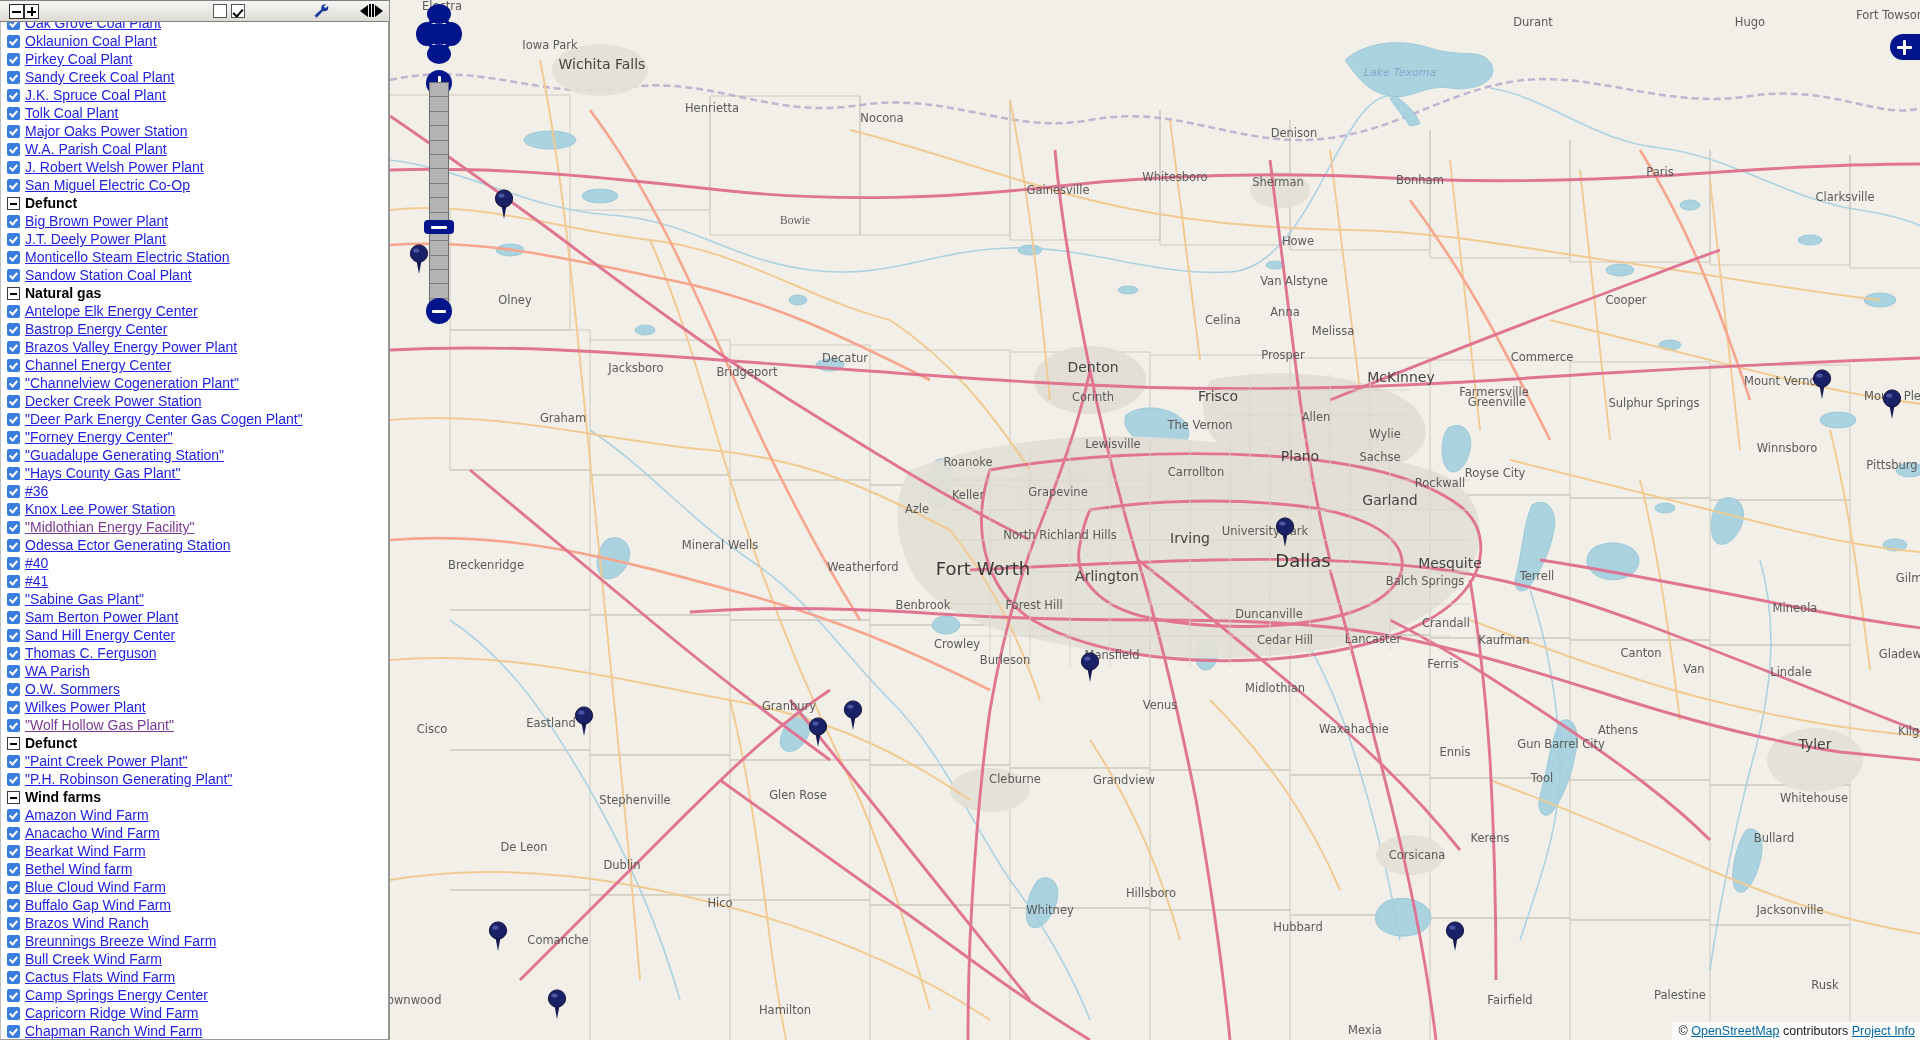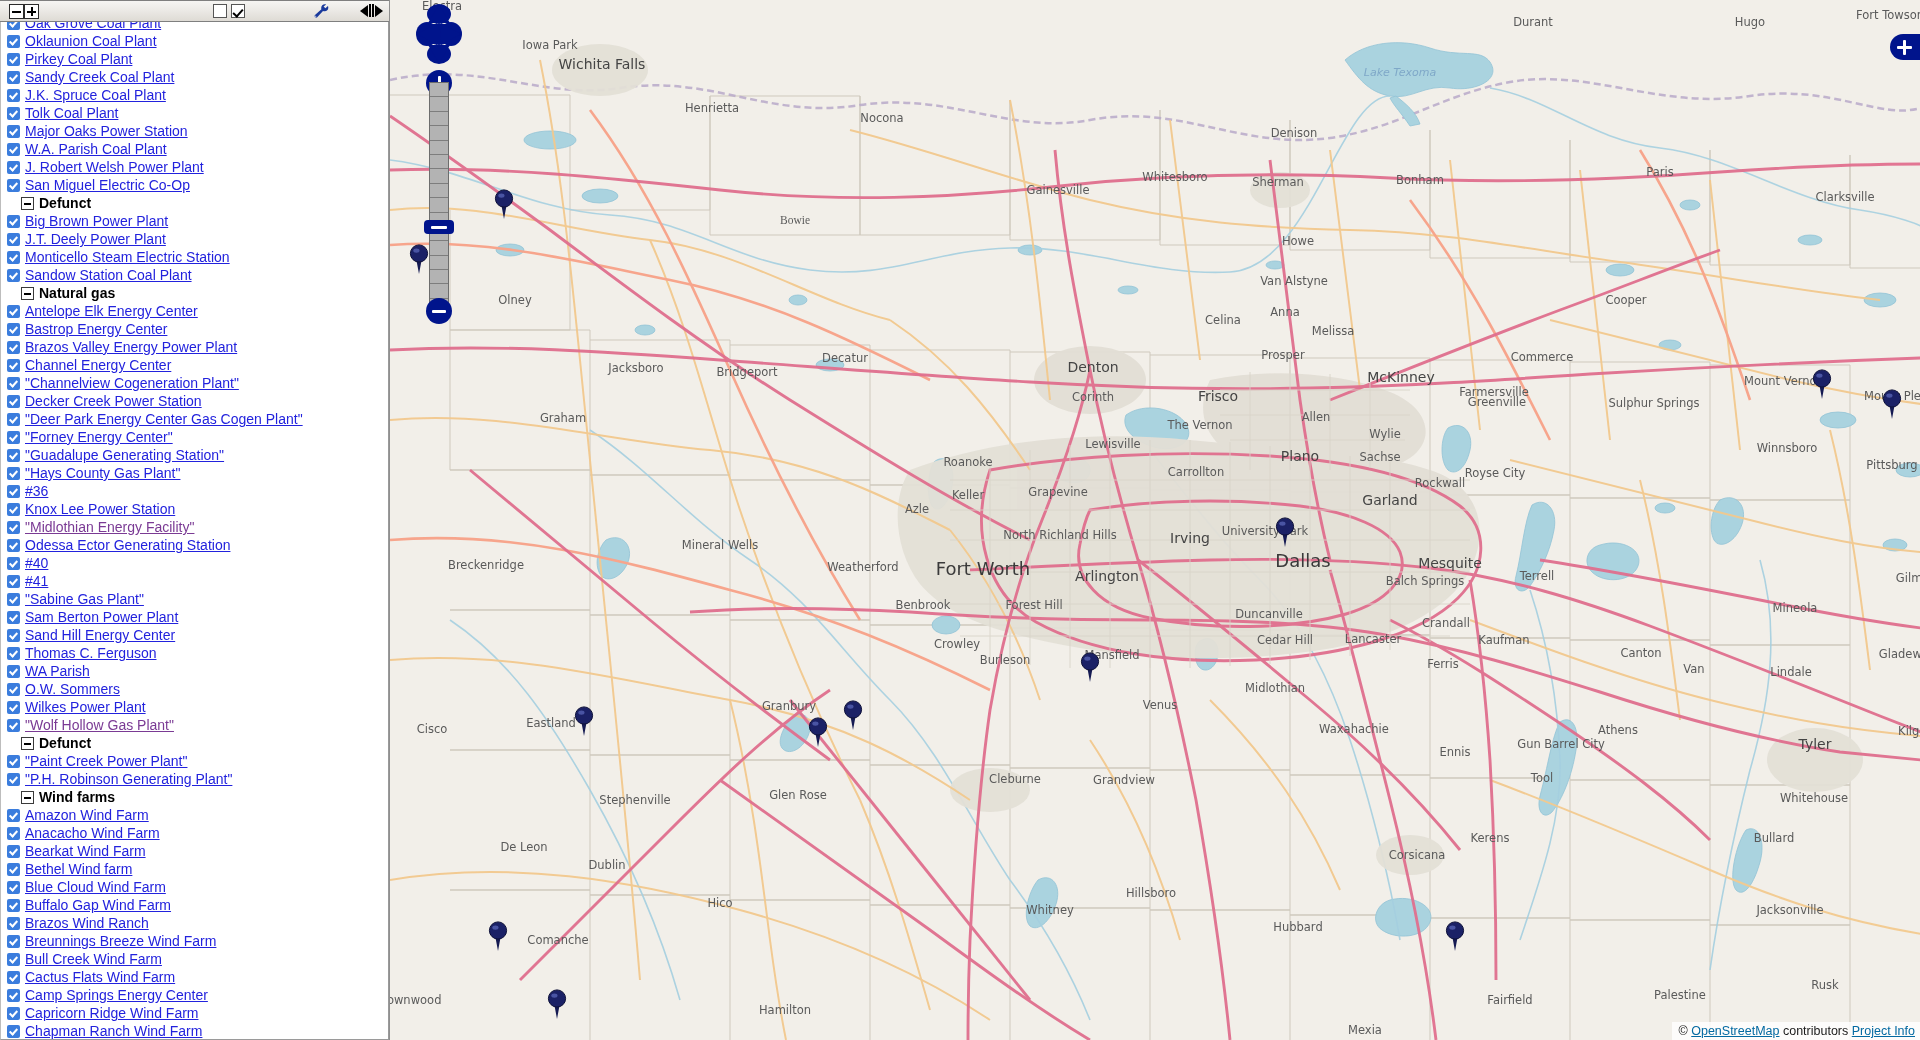--- a/index.html
+++ b/index.html
@@ -101,21 +101,21 @@
     position: relative;
     top: -8px;
   }
   .node {
     height: 18px;
     display: flex; align-items: center;
     font-size: 14px;
     white-space: nowrap;
     padding-left: 6px;
   }
-  .node.group { padding-left: 20px; }
+  .node.group { padding-left: 6px; }
   .grp-toggle {
     width: 13px; height: 13px;
     border: 1px solid #3a3a3a;
     background: #ffffff;
     position: relative;
     margin-right: 5px;
     cursor: pointer;
     flex: 0 0 13px;
   }
   .grp-toggle .hbar { position: absolute; left: 2px; top: 5px; width: 7px; height: 2px; background: #000; }
@@ -930,21 +930,21 @@
           <div class="mlabel city-small" style="left: 1528px; top: 731px;">Kilgore</div>
           <div class="mlabel city-small" style="left: 1424px; top: 798px;">Whitehouse</div>
           <div class="mlabel city-small" style="left: 1384px; top: 838px;">Bullard</div>
           <div class="mlabel city-small" style="left: 1400px; top: 910px;">Jacksonville</div>
           <div class="mlabel city-small" style="left: 734px; top: 780px;">Grandview</div>
           <div class="mlabel city-small" style="left: 245px; top: 800px;">Stephenville</div>
           <div class="mlabel city-small" style="left: 761px; top: 893px;">Hillsboro</div>
           <div class="mlabel city-small" style="left: 1027px; top: 855px;">Corsicana</div>
           <div class="mlabel city-small" style="left: 1100px; top: 838px;">Kerens</div>
           <div class="mlabel city-small" style="left: 134px; top: 847px;">De Leon</div>
-          <div class="mlabel city-small" style="left: 211px; top: 865px; padding-left: 12px;">Dublin</div>
+          <div class="mlabel city-small" style="left: 226px; top: 865px; padding-left: 12px;">Dublin</div>
           <div class="mlabel city-small" style="left: 330px; top: 903px;">Hico</div>
           <div class="mlabel city-small" style="left: 168px; top: 940px;">Comanche</div>
           <div class="mlabel city-small" style="left: 908px; top: 927px;">Hubbard</div>
           <div class="mlabel city-small" style="left: 1120px; top: 1000px;">Fairfield</div>
           <div class="mlabel city-small" style="left: 1290px; top: 995px;">Palestine</div>
           <div class="mlabel city-small" style="left: 1435px; top: 985px;">Rusk</div>
           <div class="mlabel city-small" style="left: 395px; top: 1010px;">Hamilton</div>
           <div class="mlabel city-small" style="left: 975px; top: 1030px;">Mexia</div>
           <div class="mlabel city-small" style="left: 18px; top: 1000px;">Brownwood</div>
           <div class="mlabel city-small" style="left: 660px; top: 910px;">Whitney</div>

